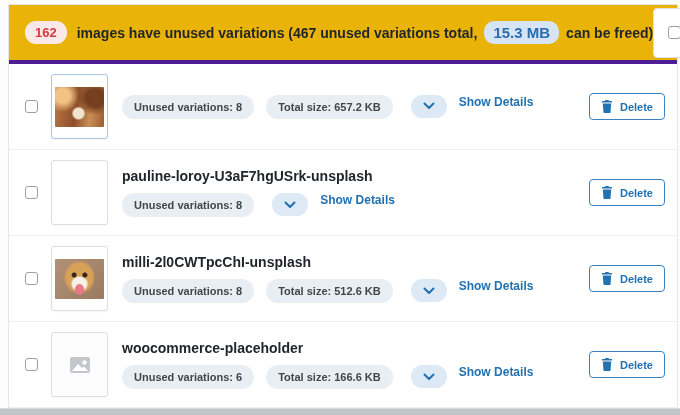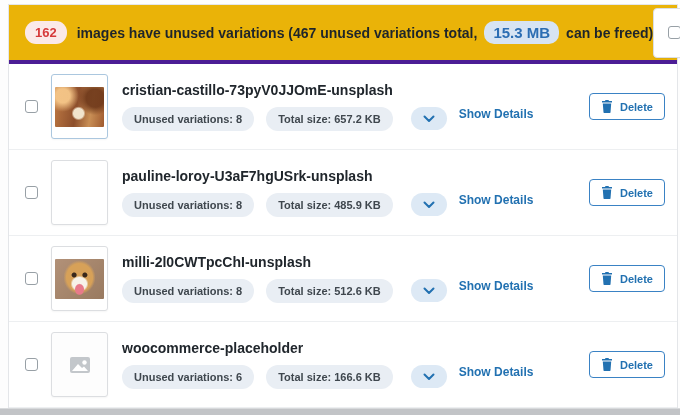--- a/index.html
+++ b/index.html
@@ -143,21 +143,20 @@
         <span>Select All</span>
       </button>
     </div>
 
     <div class="row row-1">
       <span class="checkbox"></span>
       <div class="thumb-frame">
         <div class="thumb-img thumb-1"></div>
       </div>
       <div class="content">
-        <div class="row-title">cristian-castillo-73pyV0JJOmE-unsplash</div>
         <div class="meta">
           <span class="meta-badge">Unused variations: 8</span>
           <span class="meta-badge">Total size: 657.2 KB</span>
           <button class="chevron-pill">
             <span>
               <svg class="icon-svg" width="12" height="8" viewBox="0 0 12 8">
                   <path d="M1.5 1.5 L6 6 L10.5 1.5" stroke="#2271b1" stroke-width="2" fill="none" stroke-linecap="round" stroke-linejoin="round"></path>
                 </svg>
             </span>
           </button>
@@ -176,21 +175,20 @@
 
     <div class="row row-2">
       <span class="checkbox"></span>
       <div class="thumb-frame">
         <div class="thumb-img thumb-2"></div>
       </div>
       <div class="content">
         <div class="row-title">pauline-loroy-U3aF7hgUSrk-unsplash</div>
         <div class="meta">
           <span class="meta-badge">Unused variations: 8</span>
-          <span class="meta-badge">Total size: 485.9 KB</span>
           <button class="chevron-pill">
             <span>
               <svg class="icon-svg" width="12" height="8" viewBox="0 0 12 8">
                   <path d="M1.5 1.5 L6 6 L10.5 1.5" stroke="#2271b1" stroke-width="2" fill="none" stroke-linecap="round" stroke-linejoin="round"></path>
                 </svg>
             </span>
           </button>
           <a href="#" class="show-details">Show Details</a>
         </div>
       </div>

